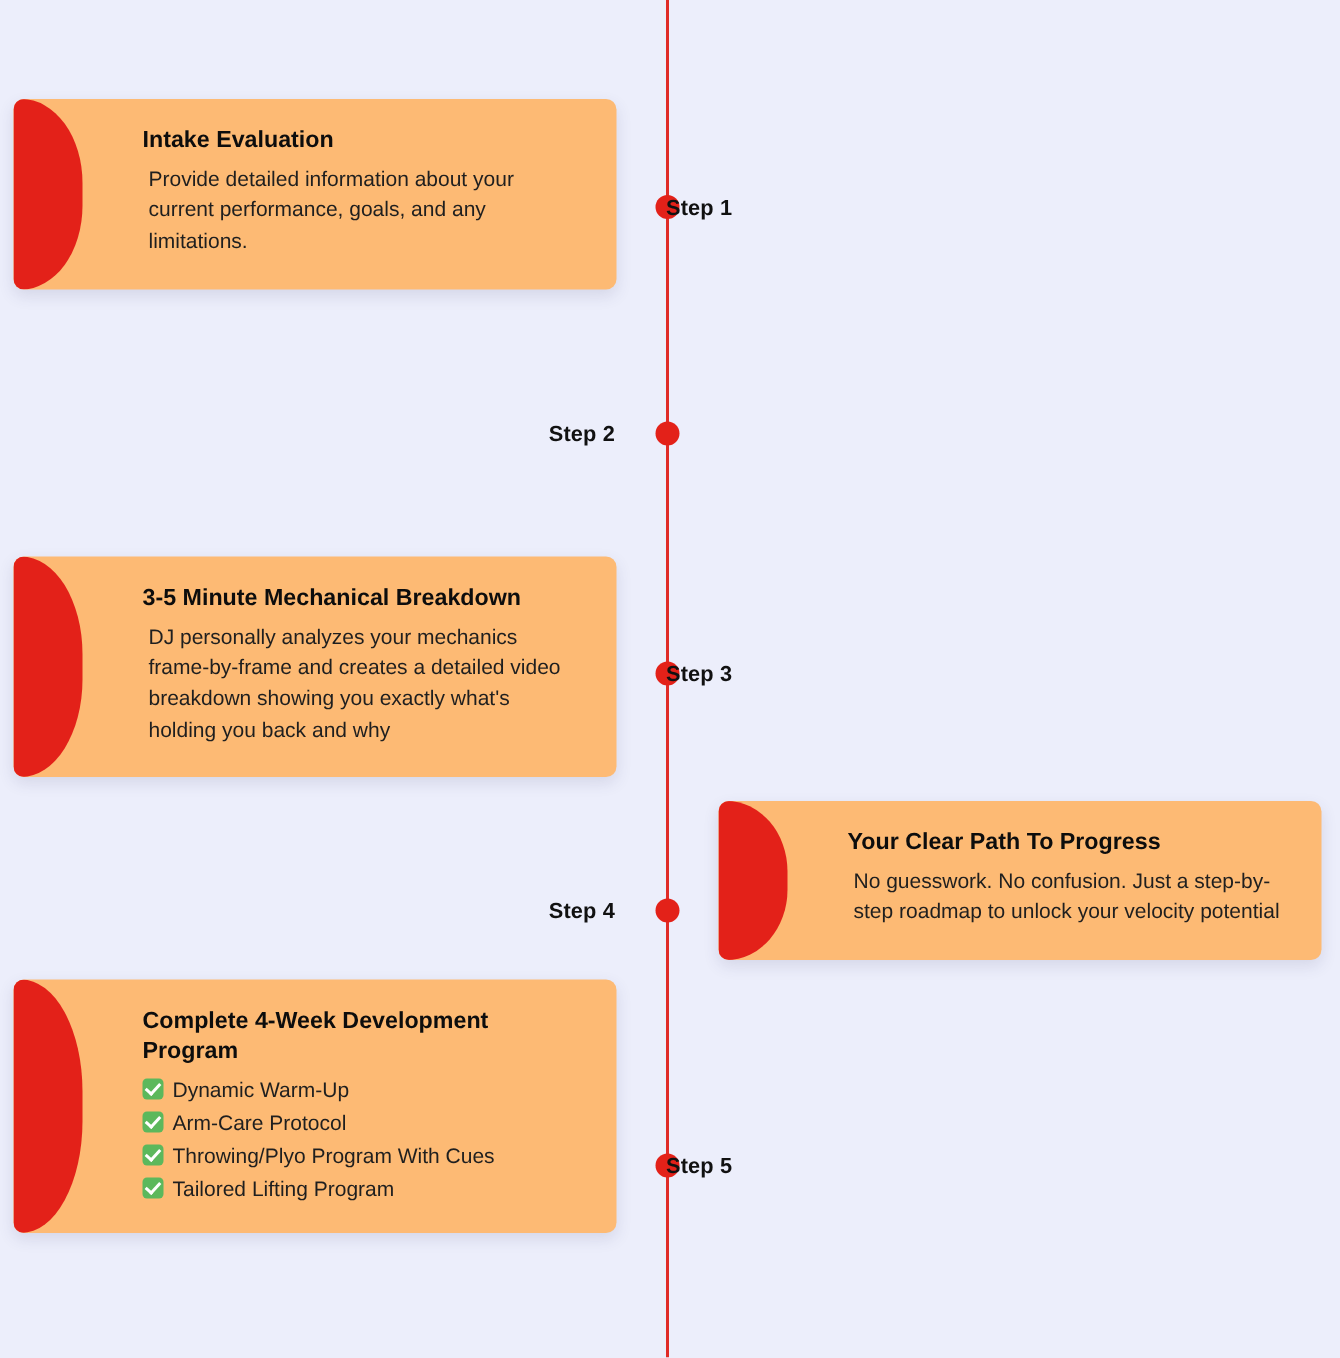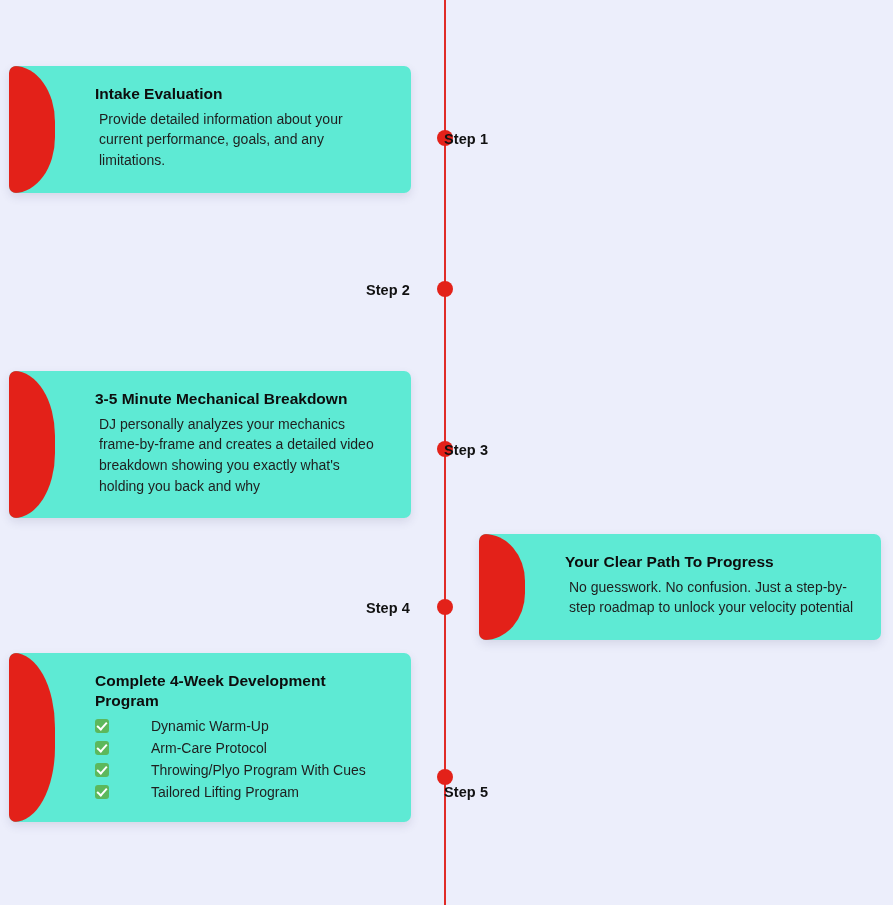--- a/index.html
+++ b/index.html
@@ -50,21 +50,21 @@
     letter-spacing: 0.1px;
     white-space: nowrap;
     z-index: 3;
   }
   .step-label.right-of-line { left: 444px; }
   .step-label.left-of-line  { left: 0; width: 410px; text-align: right; }
 
   
   .card {
     position: absolute;
-    background: #5eead4;
+    background: #fdba74;
     border-radius: 7px;
     box-shadow: 0 4px 10px rgba(60, 60, 110, 0.13);
     overflow: hidden;
     z-index: 2;
   }
   .card.left-card  { left: 9px;   width: 402px; }
   .card.right-card { left: 479px; width: 402px; }
 
   
   .card-accent {
@@ -107,21 +107,20 @@
     margin: 4px 0 0 0;
     padding: 0;
   }
   .check-item {
     display: flex;
     align-items: center;
     font-size: 14px;
     color: #1f1f1f;
     line-height: 1.43;
     margin-bottom: 2px;
-    gap: 36px;
   }
   .check-box {
     flex: 0 0 auto;
     width: 14px;
     height: 14px;
     border-radius: 3px;
     background: #5cb85c;
     margin-right: 6px;
     position: relative;
   }
@@ -195,15 +194,15 @@
             <span>Throwing/Plyo Program With Cues</span>
           </li>
           <li class="check-item">
             <span class="check-box"></span>
             <span>Tailored Lifting Program</span>
           </li>
         </ul>
     </div>
   </div>
   <div class="marker" style="top:769px;"></div>
-  <div class="step-label right-of-line" style="top:770px;margin-top:14px;">Step 5</div>
+  <div class="step-label right-of-line" style="top:770px;">Step 5</div>
 
 </div>
 
 </body></html>

